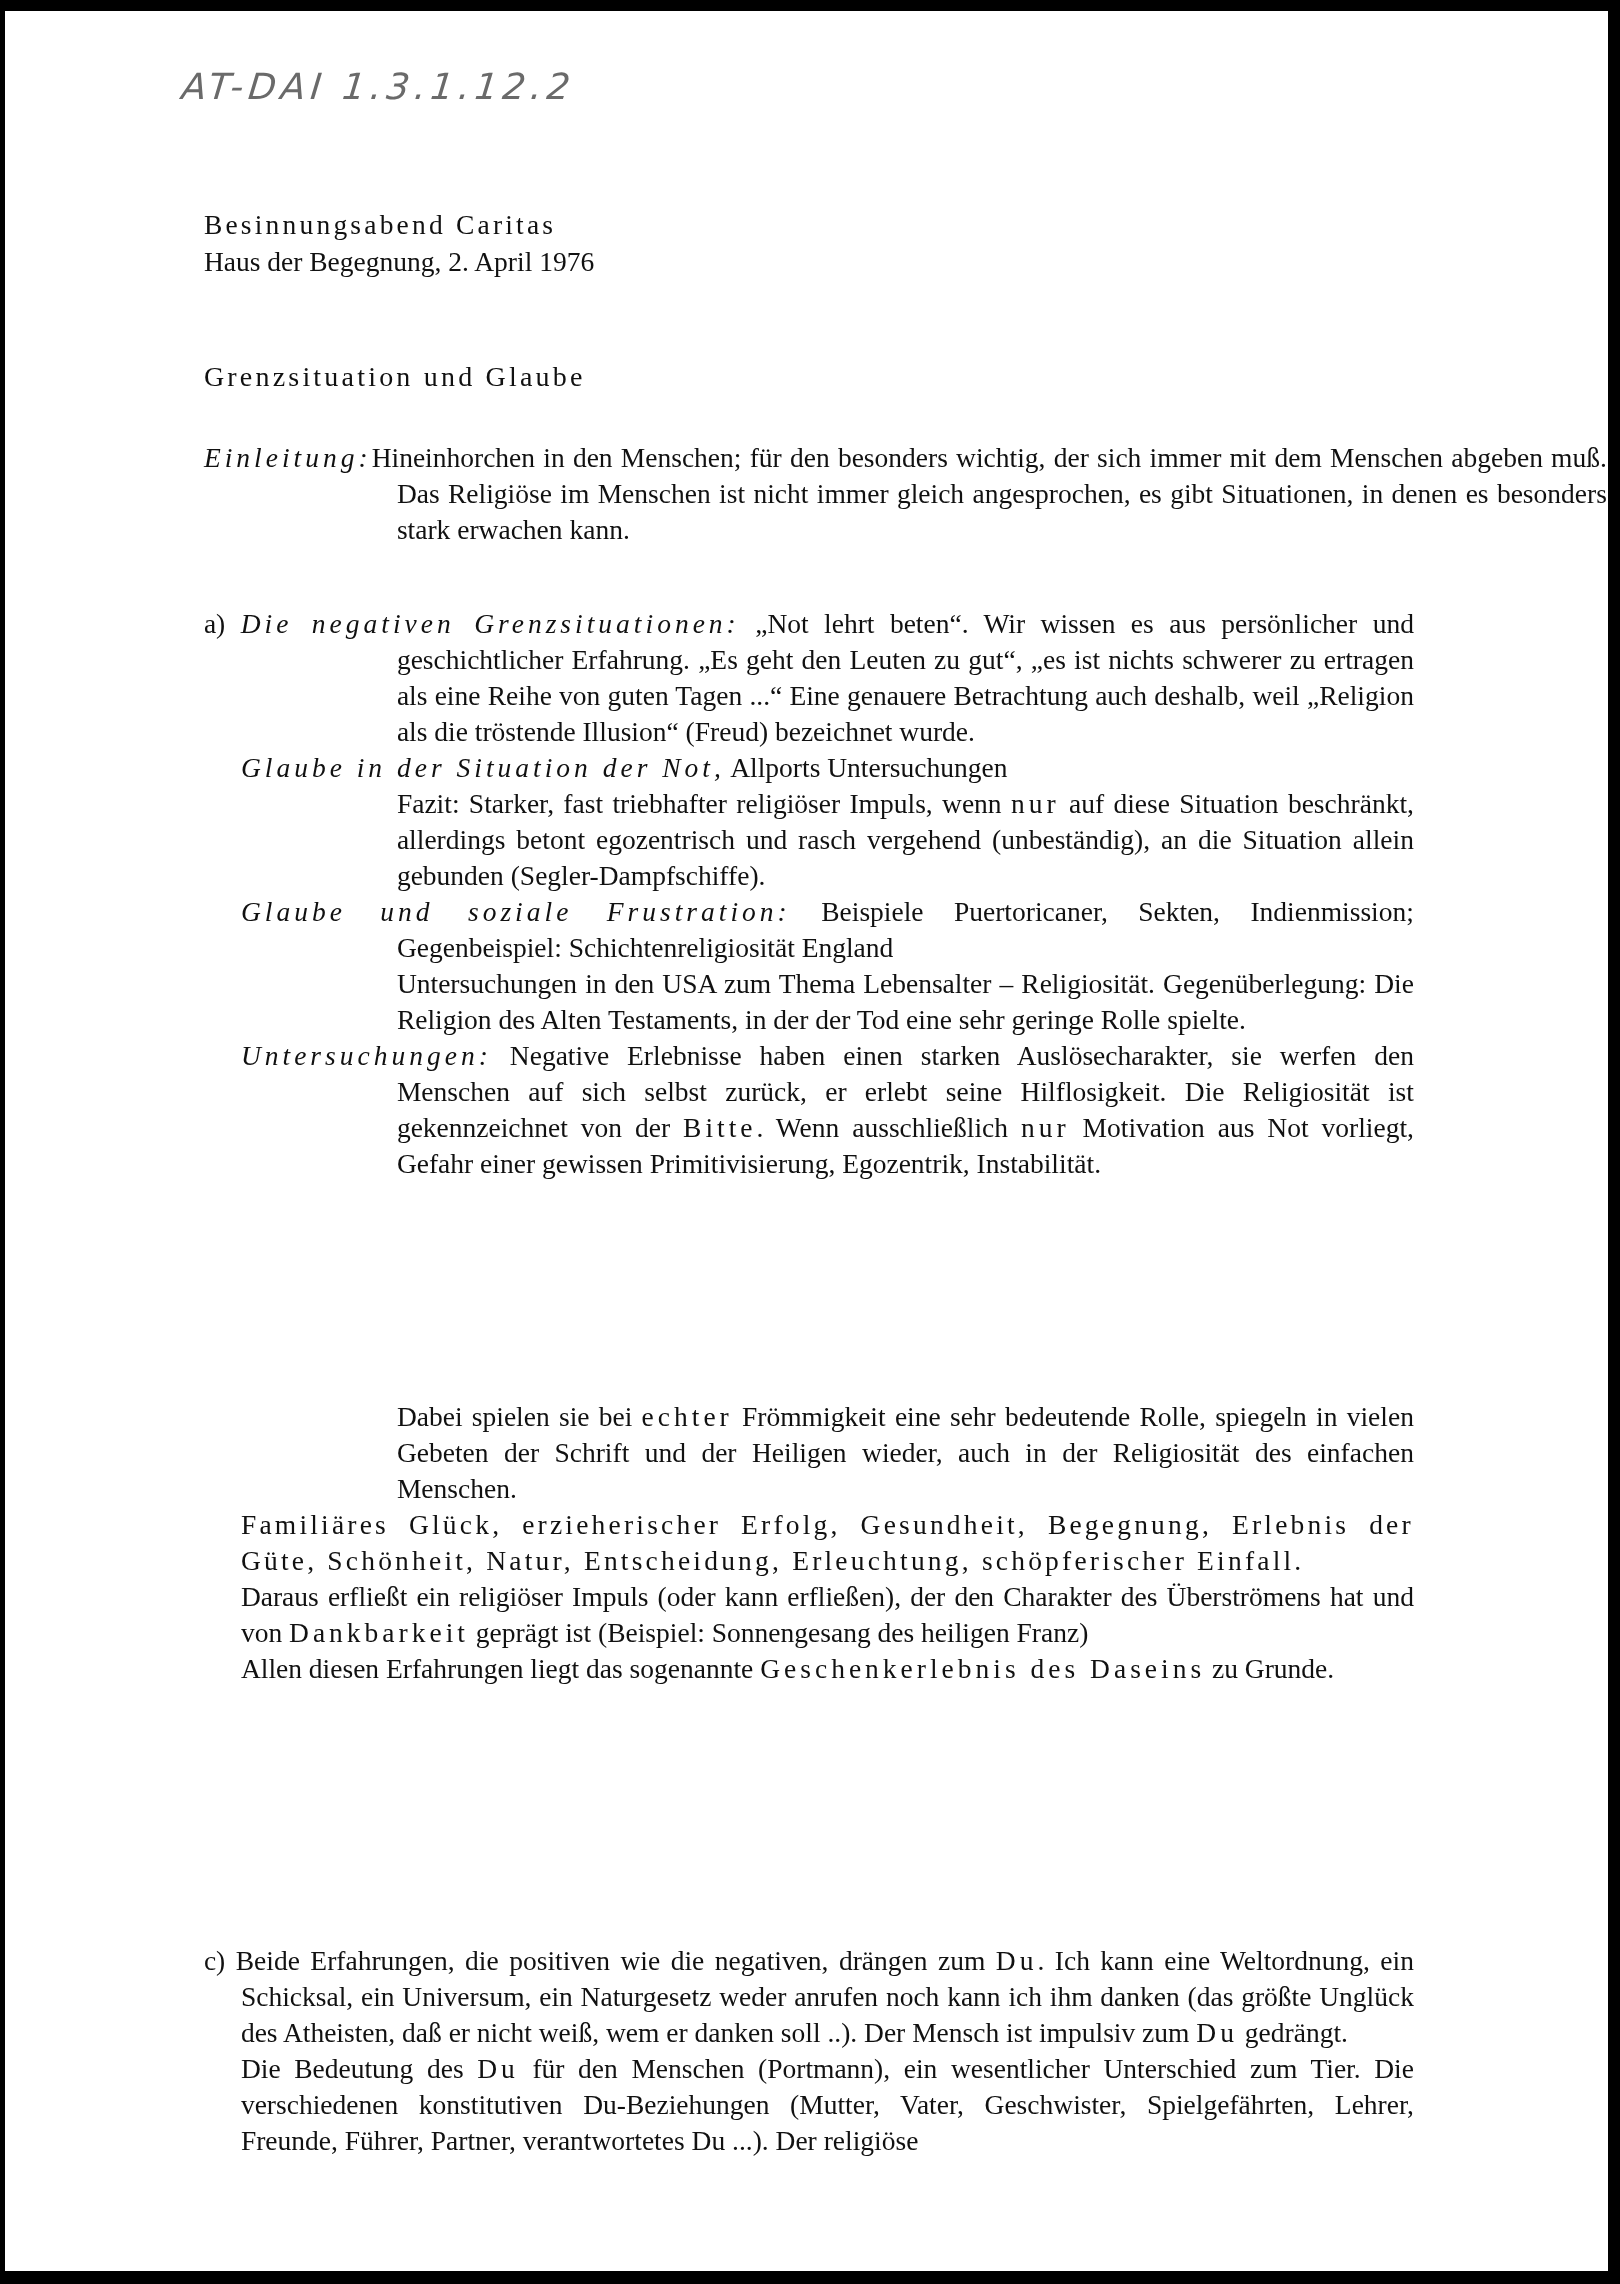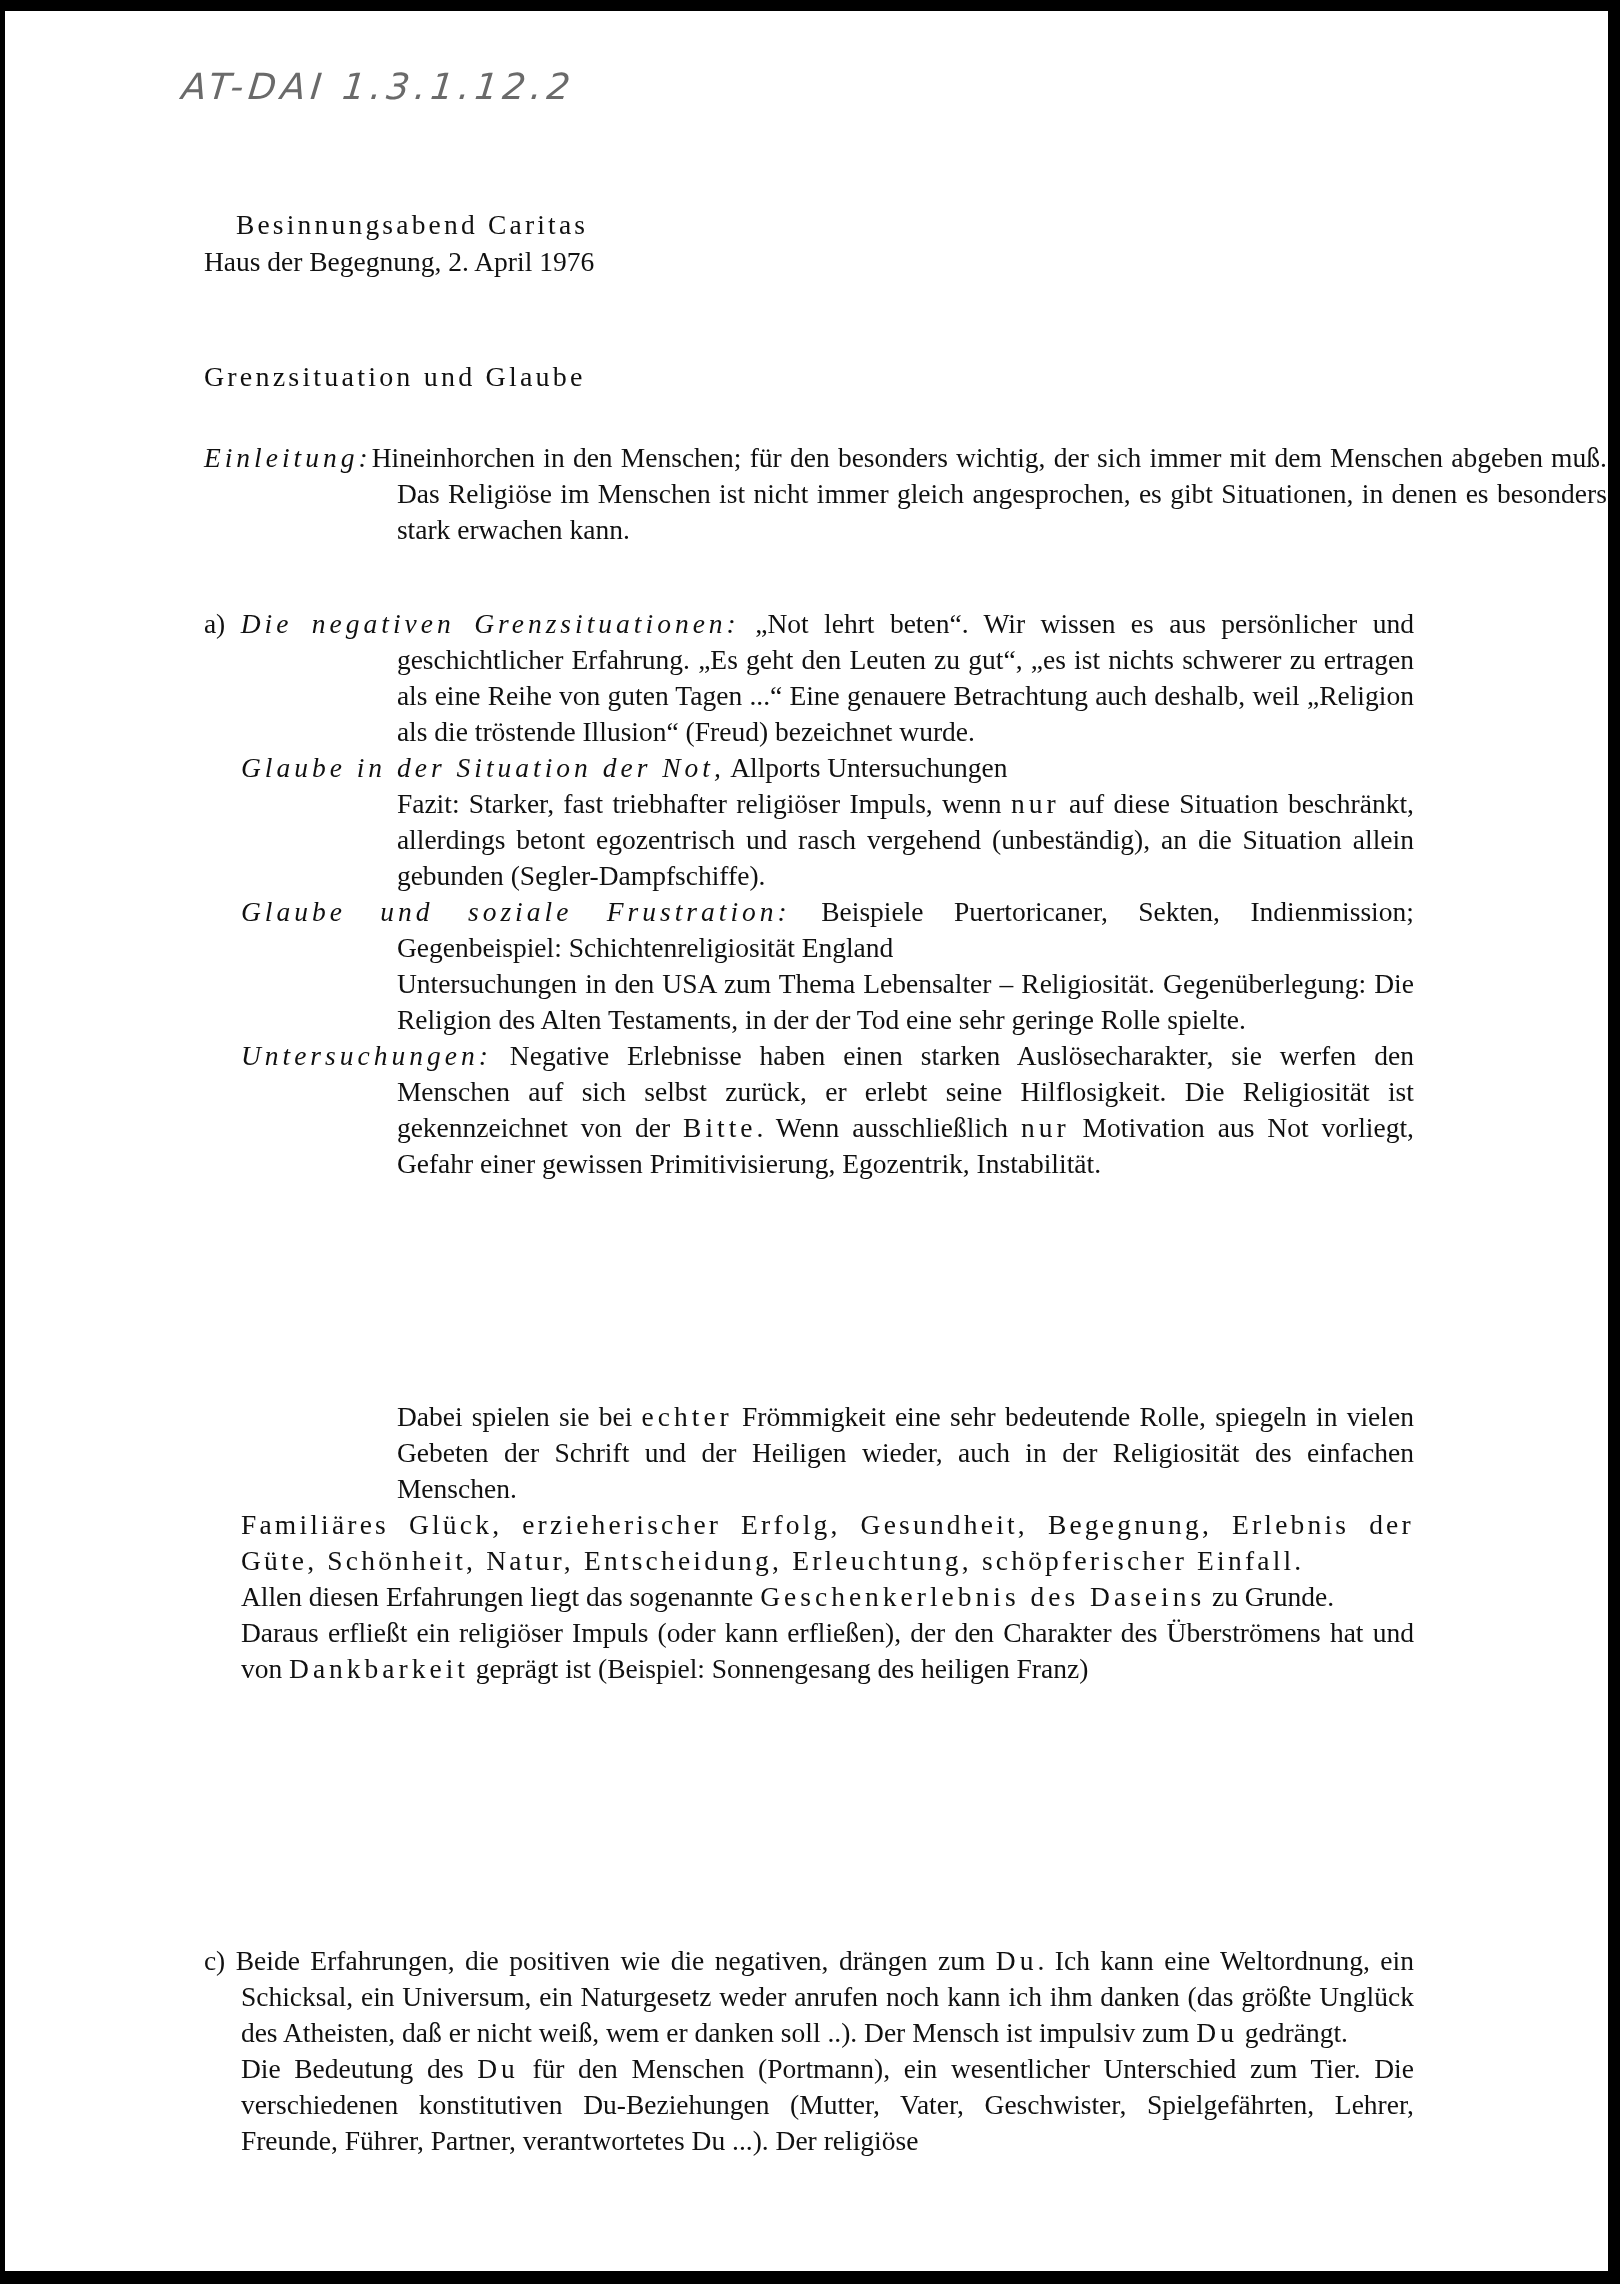--- a/index.html
+++ b/index.html
@@ -19,21 +19,21 @@
       font-family: "DejaVu Sans", sans-serif;
       font-size: 36px; color: #6a6a6a; letter-spacing: 4.9px;
       font-weight: 300; font-style: italic;
       transform: skewX(-6deg);
     }
     .content {
       position: absolute; left: 199px; top: 0; width: 1210px;
       font-size: 27.5px; line-height: 36px;
     }
     .sp { letter-spacing: 4px; }
-    .hdr1 { position: absolute; left: 0; top: 196px; letter-spacing: 3.2px; margin-left: 32px; }
+    .hdr1 { position: absolute; left: 0; top: 196px; letter-spacing: 3.2px; }
     .hdr2 { position: absolute; left: 0; top: 233px; }
     .title { position: absolute; left: 0; top: 348px; font-size: 28px; letter-spacing: 3.2px; }
     .block { position: absolute; left: 0; width: 1210px; }
     .hang { padding-left: 193px; text-indent: -193px; text-align: justify; }
     .hang-sub { padding-left: 193px; text-indent: -156px; text-align: justify; }
     .indent { padding-left: 193px; text-align: justify; }
     .indent-s { padding-left: 37px; text-align: justify; }
     .lbl { letter-spacing: 4px; font-style: italic; }
     .sp-word { letter-spacing: 4px; }
   </style>
@@ -86,28 +86,28 @@
     </div>
 
     <div class="block" style="top:1388px;">
       <div class="indent">
         <span>Dabei spielen sie bei</span>
         <span class="sp-word">echter</span>
         <span>Frömmigkeit eine sehr bedeutende Rolle, spiegeln in vielen Gebeten der Schrift und der Heiligen wieder, auch in der Religiosität des einfachen Menschen.</span>
       </div>
       <div class="indent-s sp" style="letter-spacing:3.2px;">Familiäres Glück, erzieherischer Erfolg, Gesundheit, Begegnung, Erlebnis der Güte, Schönheit, Natur, Entscheidung, Erleuchtung, schöpferischer Einfall.</div>
       <div class="indent-s">
+        <span>Daraus erfließt ein religiöser Impuls (oder kann erfließen), der den Charakter des Überströmens hat und von</span>
+        <span class="sp-word">Dankbarkeit</span>
+        <span>geprägt ist (Beispiel: Sonnengesang des heiligen Franz)</span>
+      </div>
+      <div class="indent-s">
         <span>Allen diesen Erfahrungen liegt das sogenannte</span>
         <span class="sp-word">Geschenkerlebnis des Daseins</span>
         <span>zu Grunde.</span>
-      </div>
-      <div class="indent-s">
-        <span>Daraus erfließt ein religiöser Impuls (oder kann erfließen), der den Charakter des Überströmens hat und von</span>
-        <span class="sp-word">Dankbarkeit</span>
-        <span>geprägt ist (Beispiel: Sonnengesang des heiligen Franz)</span>
       </div>
     </div>
 
     <div class="block" style="top:1932px;font-family:Liberation Serif, serif;">
       <div class="hang" style="padding-left:37px; text-indent:-37px;">
         <span>c)</span>
         <span>Beide Erfahrungen, die positiven wie die negativen, drängen zum</span>
         <span class="sp-word">Du</span><span>. Ich kann eine Weltordnung, ein Schicksal, ein Universum, ein Naturgesetz weder anrufen noch kann ich ihm danken (das größte Unglück des Atheisten, daß er nicht weiß, wem er danken soll ..). Der Mensch ist impulsiv zum</span>
         <span class="sp-word">Du</span>
         <span>gedrängt.</span>

